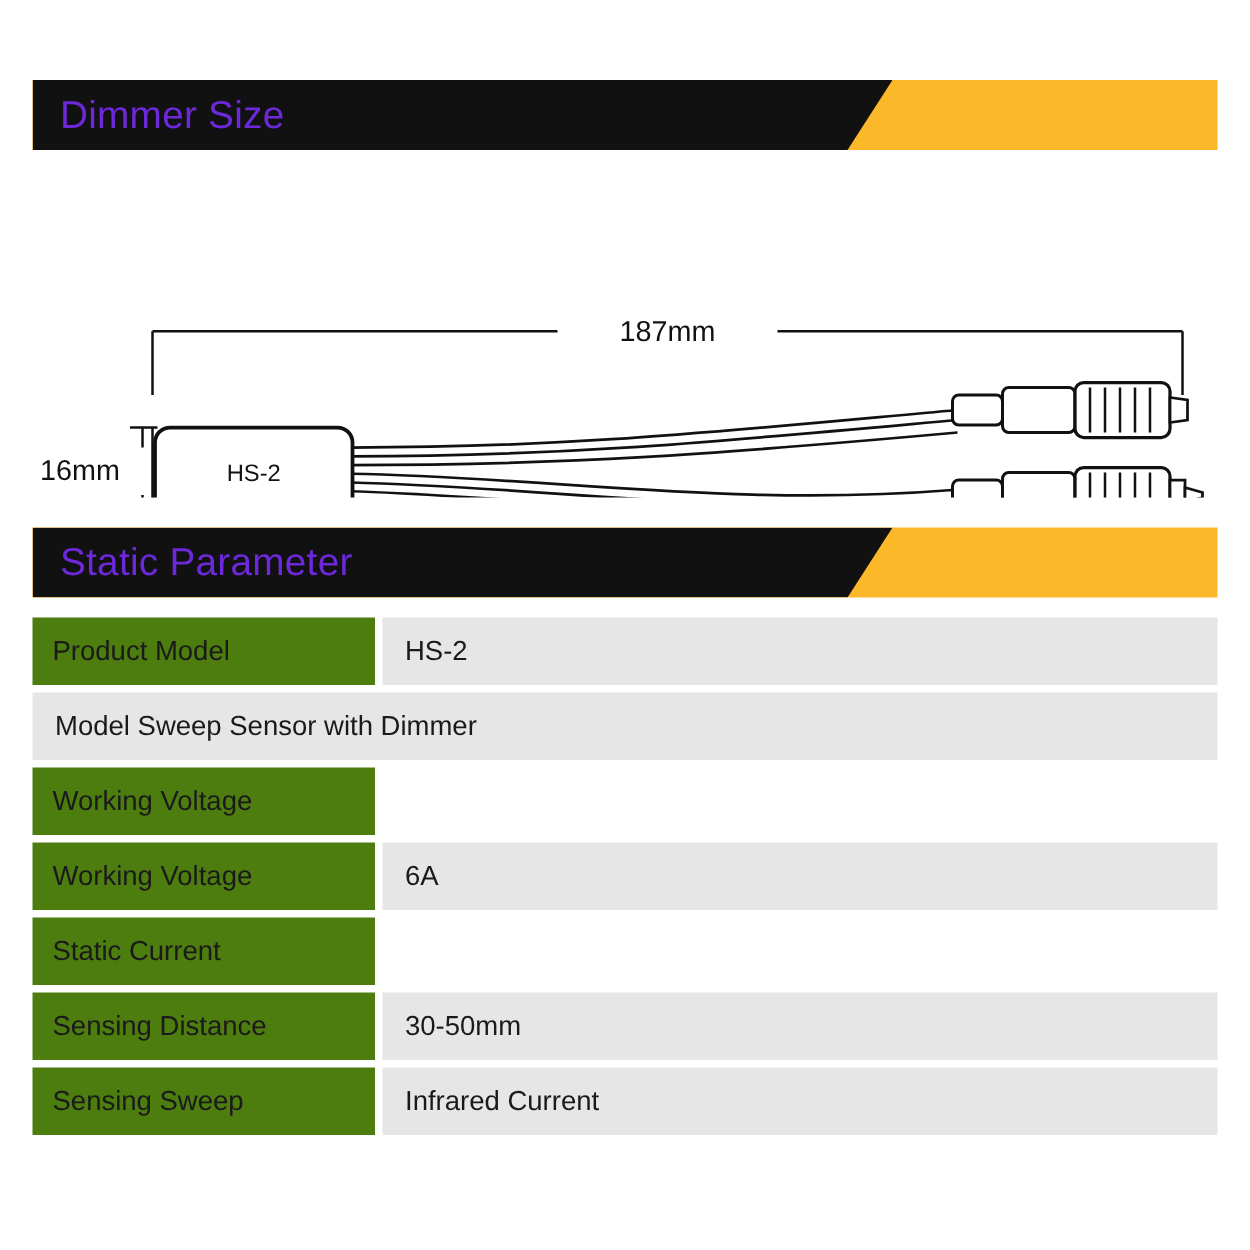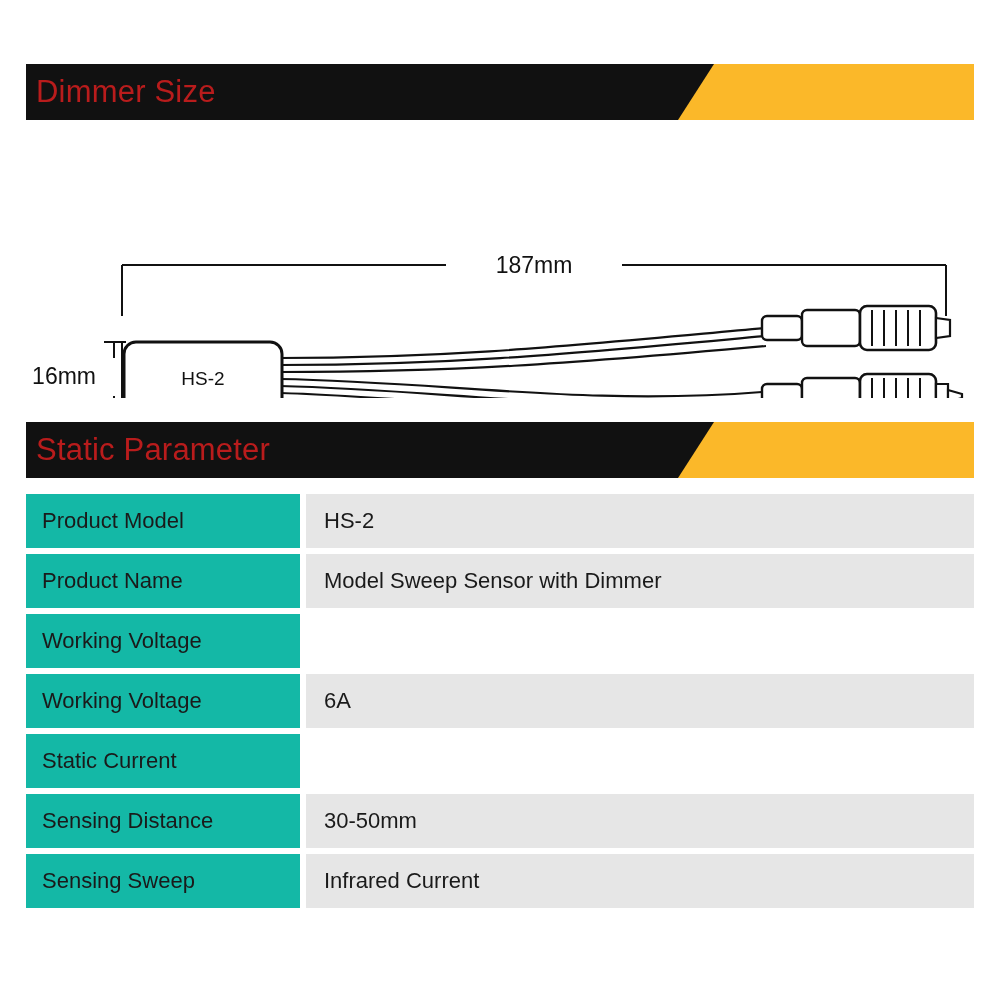--- a/index.html
+++ b/index.html
@@ -27,24 +27,24 @@
     position: absolute;
     left: 0;
     top: 0;
     bottom: 0;
     width: 688px;
     background: #111111;
     clip-path: polygon(0 0, 100% 0, calc(100% - 36px) 100%, 0% 100%);
   }
   .banner .title {
     position: absolute;
-    left: 10px;
+    left: 22px;
     top: 50%;
     transform: translateY(-50%);
-    color: #b91c1c;
+    color: #6d28d9;
     font-size: 31px;
     letter-spacing: 0.2px;
     white-space: nowrap;
   }
 
   
   .diagram-wrap {
     position: relative;
     margin: 0 26px;
     height: 278px;
@@ -60,21 +60,21 @@
     flex-direction: column;
     gap: 6px;
   }
   .param-row {
     display: flex;
     gap: 6px;
     height: 54px;
   }
   .param-key {
     width: 274px;
-    background: #14b8a6;
+    background: #4d7c0f;
     display: flex;
     align-items: center;
     padding-left: 16px;
     box-sizing: border-box;
     font-size: 22px;
     color: #1a1a1a;
   }
   .param-val {
     flex: 1;
     background: #E6E6E6;
@@ -169,21 +169,20 @@
   <div class="black"></div>
   <div class="title">Static Parameter</div>
 </div>
 
 <div class="param-table">
   <div class="param-row">
     <div class="param-key">Product Model</div>
     <div class="param-val">HS-2</div>
   </div>
   <div class="param-row">
-    <div class="param-key">Product Name</div>
     <div class="param-val">Model Sweep Sensor with Dimmer</div>
   </div>
   <div class="param-row">
     <div class="param-key">Working Voltage</div>
   </div>
   <div class="param-row">
     <div class="param-key">Working Voltage</div>
     <div class="param-val">6A</div>
   </div>
   <div class="param-row">

